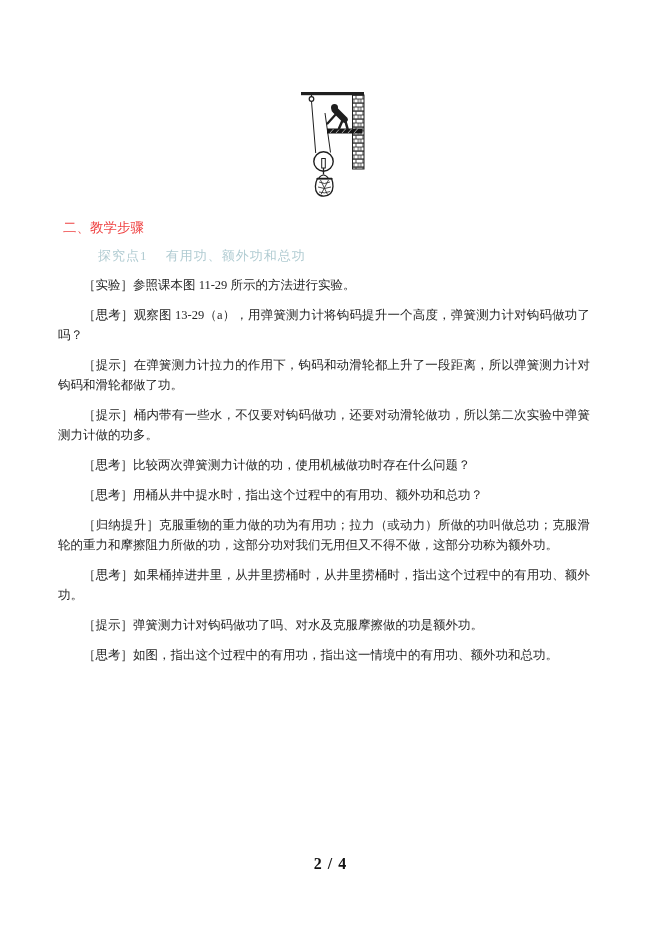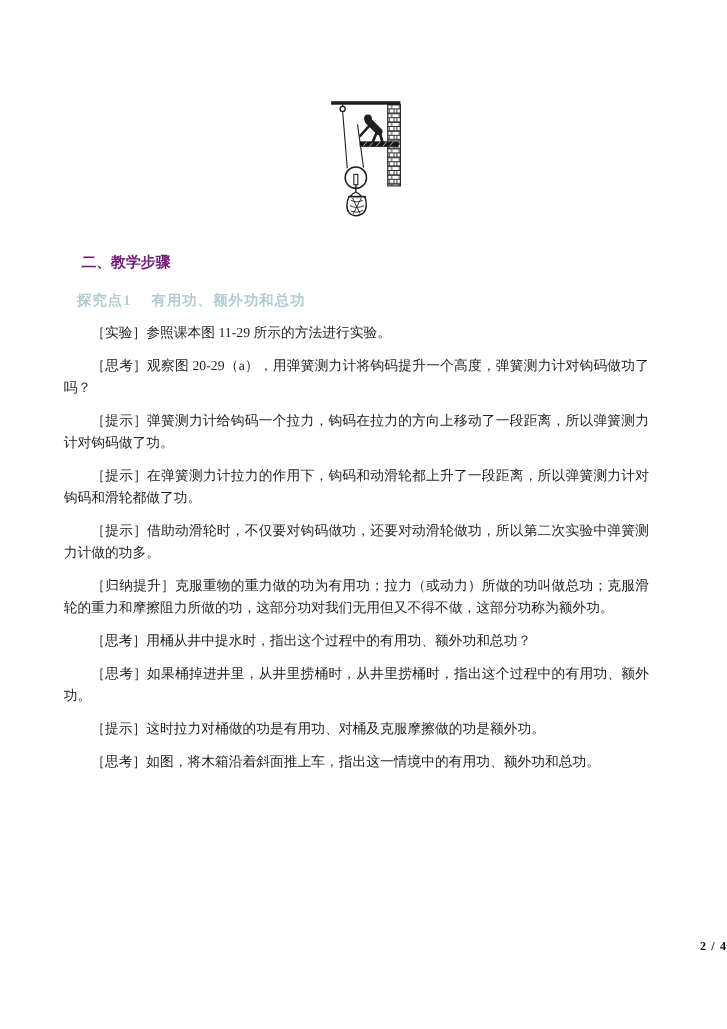--- a/index.html
+++ b/index.html
@@ -11,35 +11,35 @@
     font-family:"Liberation Serif","DejaVu Serif",serif;
     color:#1f1f1f;
   }
   .figure-wrap{
     position:absolute;left:293px;top:85px;width:84px;height:122px;
   }
   .text-col{
     position:absolute;left:58px;top:214px;width:546px;
   }
   .section-heading{
-    margin:16px;font-size:13.5px;line-height:18px;font-weight:bold;color:#701a75;
+    margin:5px;font-size:13.5px;line-height:18px;font-weight:normal;color:#ef4444;
   }
   .explore-heading{
-    margin:10px 0 0 12px;font-size:13px;line-height:18px;font-weight:bold;
+    margin:10px 0 0 40px;font-size:13px;line-height:18px;font-weight:normal;
     color:#b1ccd2;letter-spacing:1px;
   }
   .text-col p{
     margin:10px 14px 0 0;
     font-size:12.5px;line-height:20px;
     text-indent:2em;text-align:justify;
     color:#1f1f1f;
   }
   .footer{
     position:absolute;top:855px;left:0;width:100%;
-    text-align:right;font-size:11px;font-weight:bold;color:#111;
+    text-align:center;font-size:16px;font-weight:bold;color:#111;
     letter-spacing:1px;
   }
 </style>
 </head>
 <body>
 
 <div class="page">
 
   <div class="figure-wrap">
     <svg width="84" height="122" viewBox="293 85 84 122">
@@ -85,26 +85,26 @@
         <path d="M319 182 Q324.5 185 330 182 M318 187 Q324.5 190 331 187 M319 192 Q324.5 194 330 191.5 M320.5 180 L327.5 194.5 M328.5 180 L321 194.5" stroke="#1f1f1f" stroke-width="0.8" fill="none"></path>
       </g>
     </svg>
   </div>
 
   <div class="text-col">
     <h2 class="section-heading">二、教学步骤</h2>
     <div class="explore-heading">探究点1　 有用功、额外功和总功</div>
 
     <p>［实验］参照课本图 11-29 所示的方法进行实验。</p>
-    <p>［思考］观察图 20-29（a），用弹簧测力计将钩码提升一个高度，弹簧测力计对钩码做功了吗？</p>
-    <p>［提示］弹簧测力计给钩码一个拉力，钩码在拉力的方向上移动了一段距离，所以弹簧测力计对钩码做了功。</p>
+    <p>［思考］观察图 13-29（a），用弹簧测力计将钩码提升一个高度，弹簧测力计对钩码做功了吗？</p>
     <p>［提示］在弹簧测力计拉力的作用下，钩码和动滑轮都上升了一段距离，所以弹簧测力计对钩码和滑轮都做了功。</p>
-    <p>［提示］借助动滑轮时，不仅要对钩码做功，还要对动滑轮做功，所以第二次实验中弹簧测力计做的功多。</p>
+    <p>［提示］桶内带有一些水，不仅要对钩码做功，还要对动滑轮做功，所以第二次实验中弹簧测力计做的功多。</p>
+    <p>［思考］比较两次弹簧测力计做的功，使用机械做功时存在什么问题？</p>
+    <p>［思考］用桶从井中提水时，指出这个过程中的有用功、额外功和总功？</p>
     <p>［归纳提升］克服重物的重力做的功为有用功；拉力（或动力）所做的功叫做总功；克服滑轮的重力和摩擦阻力所做的功，这部分功对我们无用但又不得不做，这部分功称为额外功。</p>
-    <p>［思考］用桶从井中提水时，指出这个过程中的有用功、额外功和总功？</p>
     <p>［思考］如果桶掉进井里，从井里捞桶时，从井里捞桶时，指出这个过程中的有用功、额外功。</p>
-    <p>［提示］这时拉力对桶做的功是有用功、对桶及克服摩擦做的功是额外功。</p>
-    <p>［思考］如图，将木箱沿着斜面推上车，指出这一情境中的有用功、额外功和总功。</p>
+    <p>［提示］弹簧测力计对钩码做功了吗、对水及克服摩擦做的功是额外功。</p>
+    <p>［思考］如图，指出这个过程中的有用功，指出这一情境中的有用功、额外功和总功。</p>
   </div>
 
   <div class="footer">2 / 4</div>
 
 </div>
 
 </body></html>

